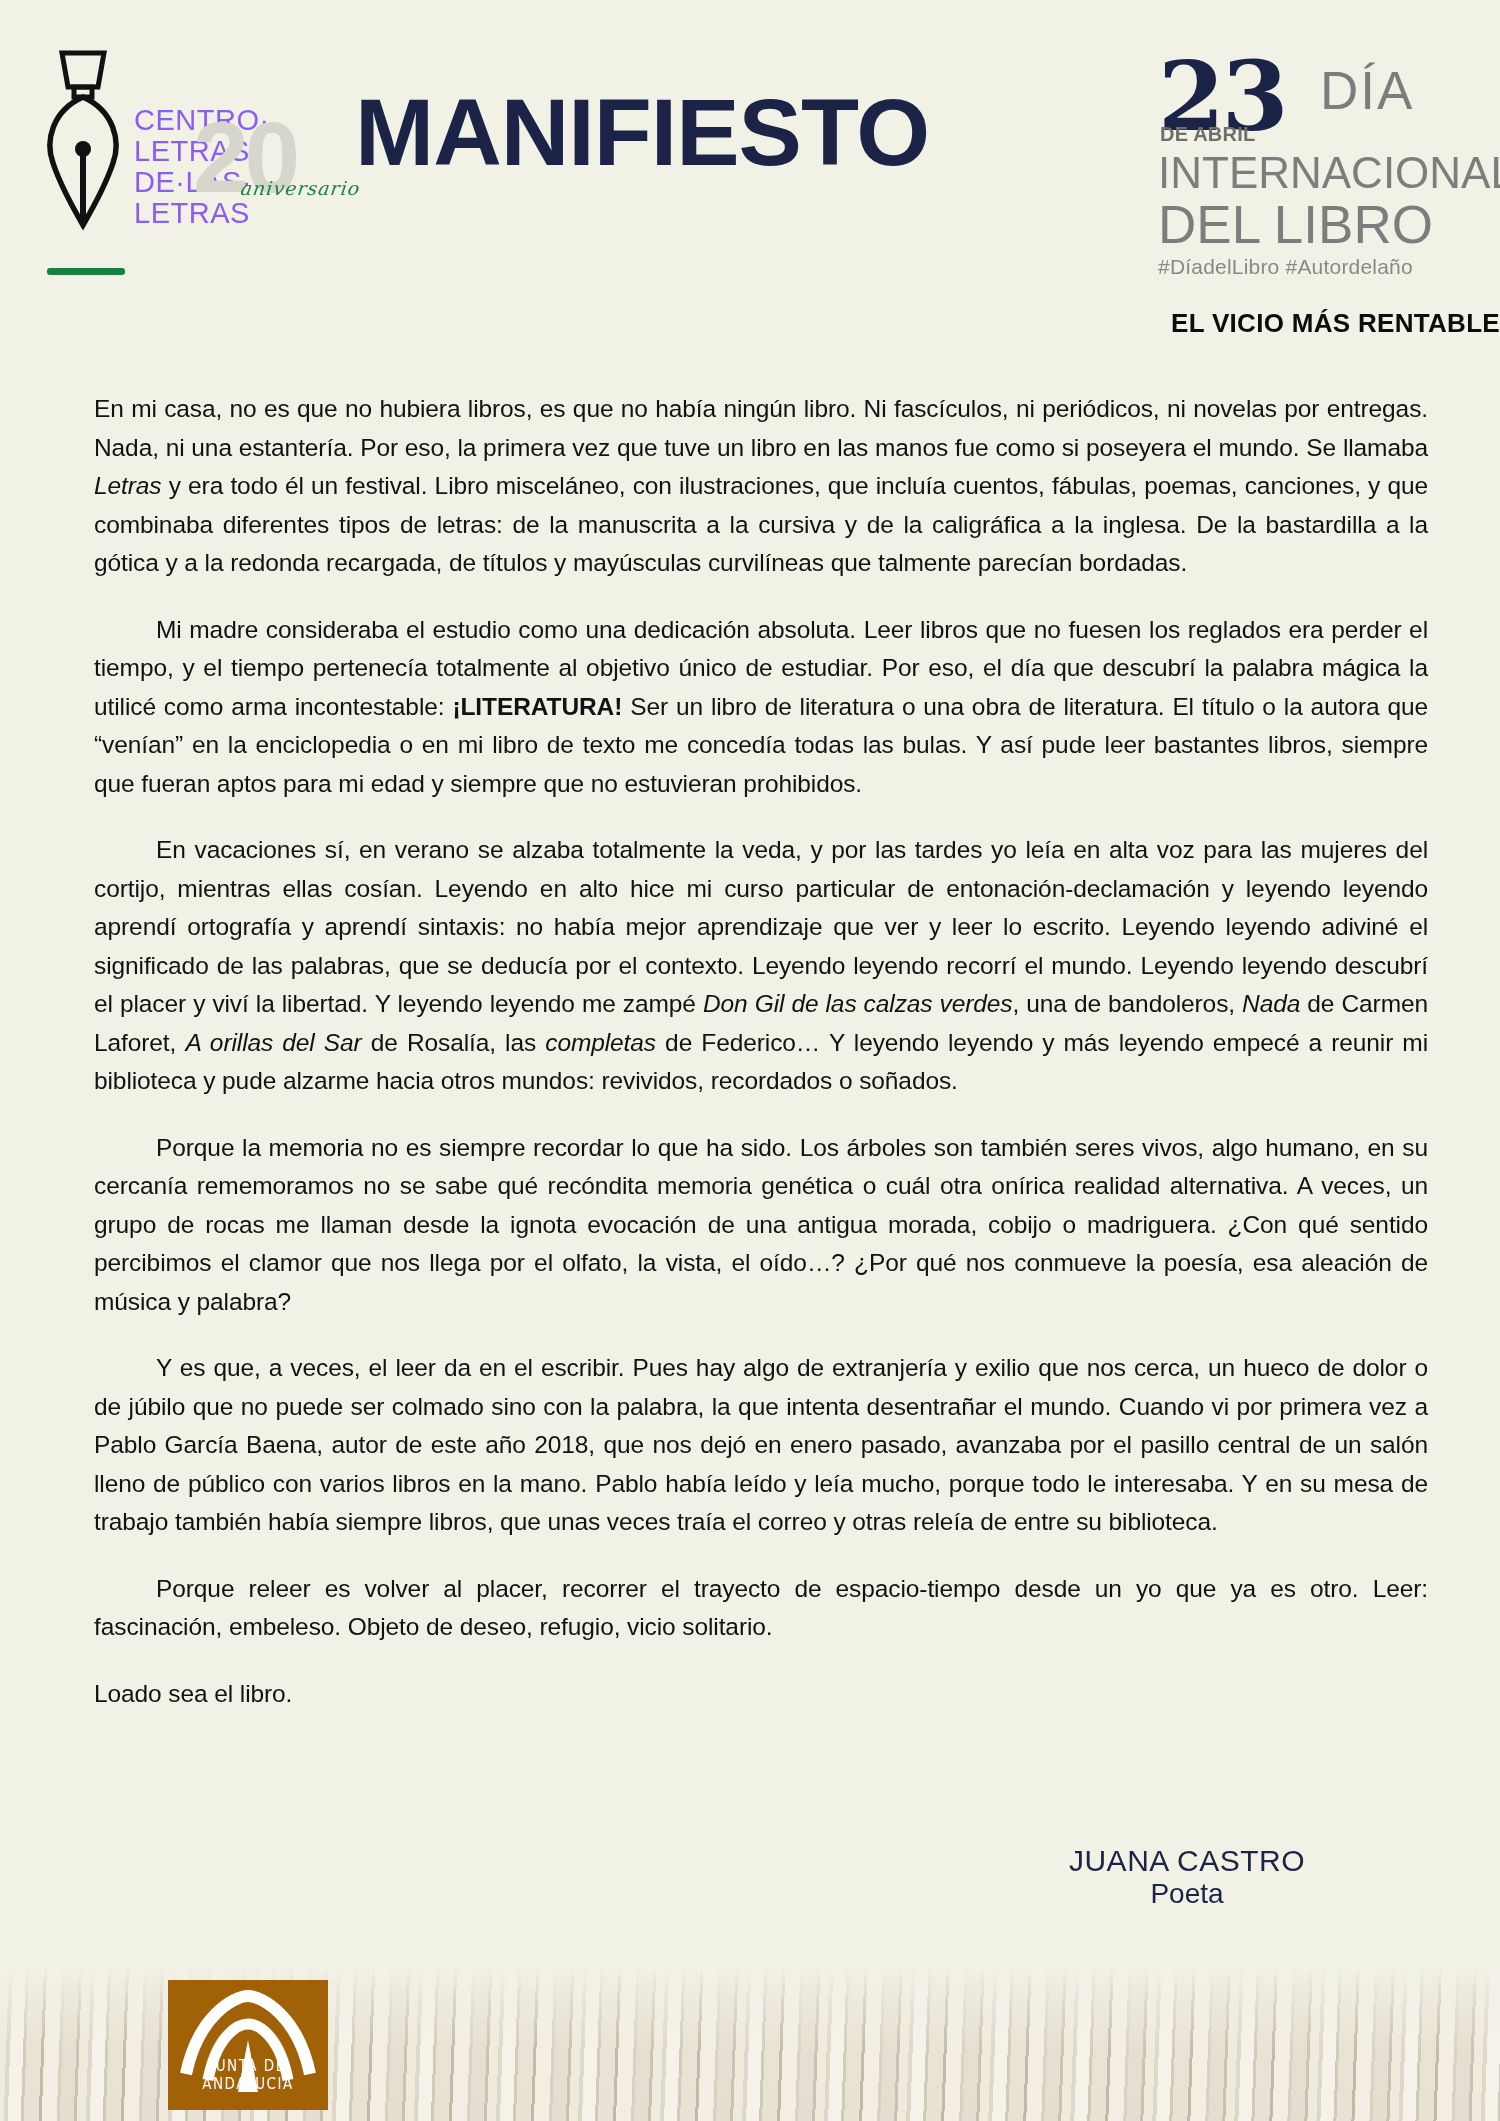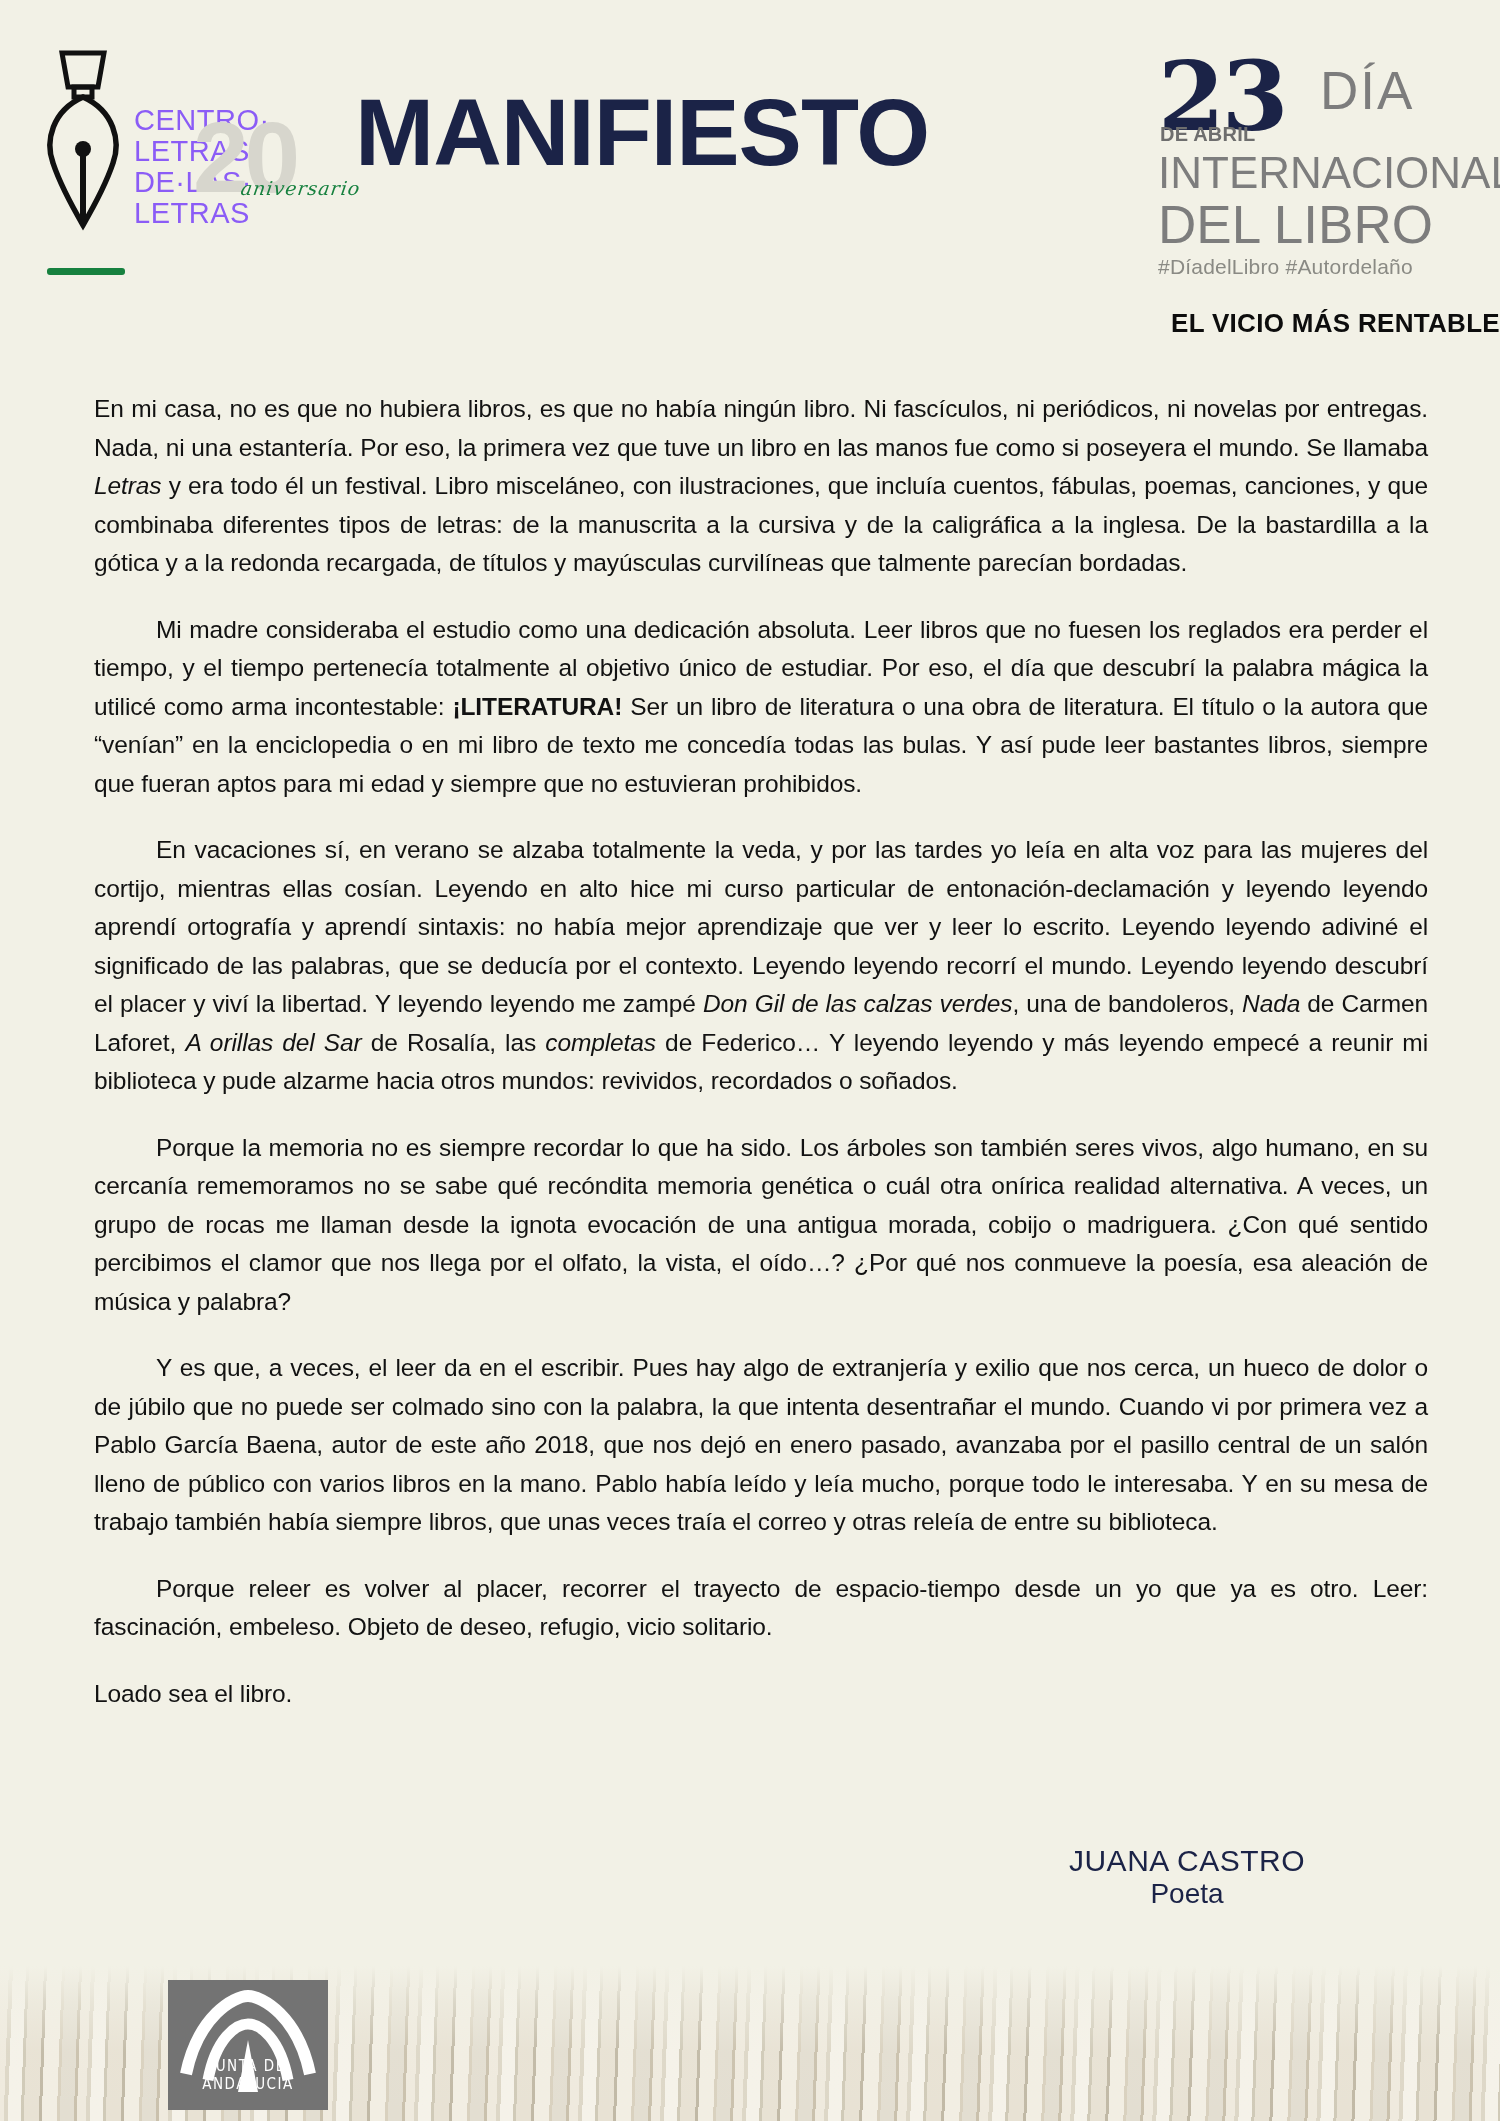--- a/index.html
+++ b/index.html
@@ -129,21 +129,21 @@
         #c8bfab 79px, #c8bfab 82px),
       #e9e4d6;
     opacity:0.95;
   }
   .books-fade{
     position:absolute; inset:0;
     background:linear-gradient(to bottom, #f2f1e6 0%, rgba(242,241,230,0.55) 22%, rgba(242,241,230,0.05) 55%, rgba(242,241,230,0) 100%);
   }
   .footer-inner{ position:absolute; left:168px; top:14px; display:flex; align-items:center; }
   .junta-logo{
-    width:160px; height:130px; background:#737373; position:relative; flex:0 0 auto;
+    width:160px; height:130px; background:#a16207; position:relative; flex:0 0 auto;
   }
   .arc{ position:absolute; fill:none; stroke:#fff; }
   .junta-caption{
     position:absolute; bottom:17px; left:0; width:100%;
     text-align:center; color:#fff; font-size:15px; letter-spacing:1.5px;
     font-family:"DejaVu Sans Condensed","Liberation Sans", sans-serif;
   }
   .footer-text{ margin-left:44px; }
   .agencia{ font-size:26px; line-height:32px; color:#111; }
   .consejeria{ font-size:26px; line-height:32px; color:#111; font-weight:700; letter-spacing:0.2px;}

